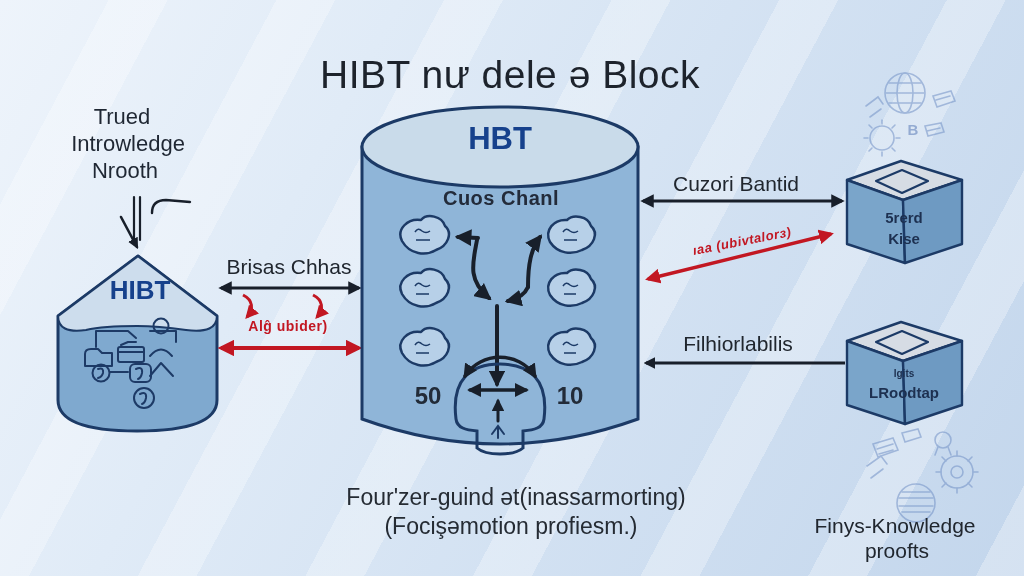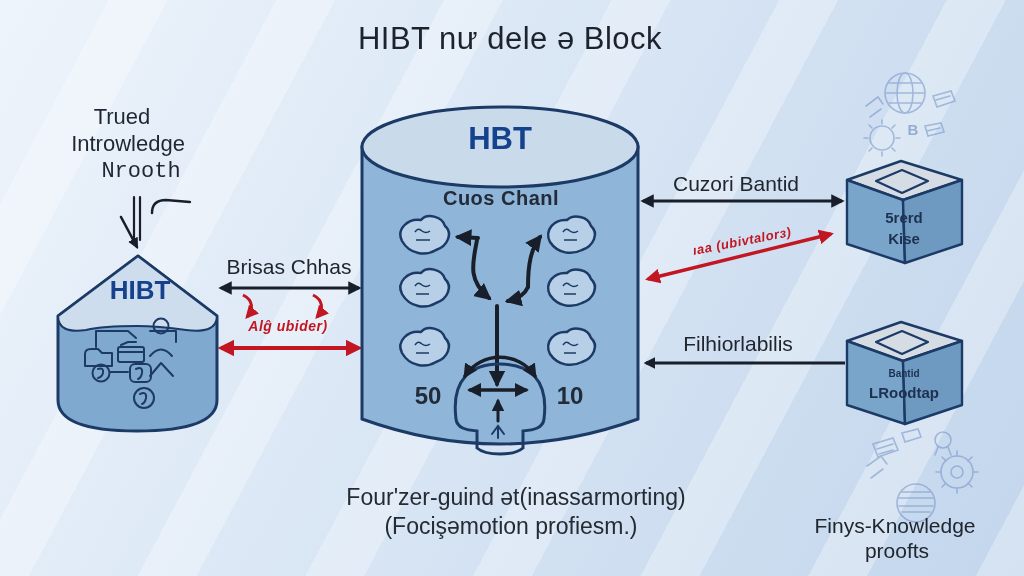--- a/index.html
+++ b/index.html
@@ -7,21 +7,21 @@
     position:relative;width:1024px;height:576px;overflow:hidden;
     background:linear-gradient(118deg,#eef4fb 0%,#e0ebf7 30%,#d2e1f2 62%,#c3d6ec 100%);
     font-family:"Liberation Sans", sans-serif;
   }
   .stage::before{
     content:"";position:absolute;inset:0;pointer-events:none;
     background:repeating-linear-gradient(118deg,rgba(255,255,255,0) 0 96px,rgba(255,255,255,.30) 96px 148px);
   }
   svg.art{position:absolute;left:0;top:0;z-index:1;}
   .lbl{position:absolute;transform:translate(-50%,-50%);white-space:nowrap;z-index:2;color:#20262e;}
-  .title{font-size:31px;letter-spacing:.5px;color:#1d232c;}
+  .title{font-size:39px;letter-spacing:.5px;color:#1d232c;margin-top:36px;}
   .cap{font-size:22px;color:#1f2733;}
   .brand{font-weight:bold;color:#16418c;}
   .vault-label{font-size:26px;}
   .cyl-title{font-size:31px;}
   .sub{font-size:20px;font-weight:bold;color:#232b3a;letter-spacing:.5px;}
   .num{font-size:24px;font-weight:bold;color:#222b38;}
   .link-label{font-size:21px;color:#20262e;}
   .red-small{font-size:14px;font-weight:bold;color:#c21722;letter-spacing:.5px;}
   .red-tilt{font-size:13px;font-weight:bold;font-style:italic;color:#c21722;
             transform:translate(-50%,-50%) rotate(-11deg);letter-spacing:.5px;}
@@ -172,39 +172,39 @@
       <circle cx="916" cy="503" r="19"></circle>
       <path d="M899,498 h34 M899,506 h34 M902,492 h28 M902,512 h28"></path>
       <path d="M867,466 l14,-10 6,8 M871,478 l12,-9"></path>
     </g>
   </svg>
 
   <div class="lbl title" style="left:510px;top:39px;">HIBT nư dele ə Block</div>
 
   <div class="lbl cap" style="left:122px;top:117px;">Trued</div>
   <div class="lbl cap" style="left:128px;top:144px;">Introwledge</div>
-  <div class="lbl cap" style="left:141px;top:171px;font-family:Liberation Mono, monospace;">Nrooth</div>
+  <div class="lbl cap" style="left:125px;top:171px;">Nrooth</div>
 
   <div class="lbl brand vault-label" style="left:140px;top:290px;">HIBT</div>
 
   <div class="lbl link-label" style="left:289px;top:267px;">Brisas Chhas</div>
-  <div class="lbl red-small" style="left:288px;top:326px;font-style:italic;">Alĝ ubider)</div>
+  <div class="lbl red-small" style="left:288px;top:326px;">Alĝ ubider)</div>
 
   <div class="lbl brand cyl-title" style="left:500px;top:139px;text-align:center;">HBT</div>
   <div class="lbl sub" style="left:501px;top:198px;">Cuos Chanl</div>
   <div class="lbl num" style="left:428px;top:396px;">50</div>
   <div class="lbl num" style="left:570px;top:396px;">10</div>
 
   <div class="lbl link-label" style="left:736px;top:184px;">Cuzori Bantid</div>
   <div class="lbl red-tilt" style="left:742px;top:241px;">ıaa (ubivtalorɜ)</div>
   <div class="lbl link-label" style="left:738px;top:344px;">Filhiorlabilis</div>
 
   <div class="lbl cube-txt" style="left:904px;top:217px;">5rerd</div>
   <div class="lbl cube-txt" style="left:904px;top:238px;">Kise</div>
-  <div class="lbl cube-txt tiny" style="left:904px;top:373px;">Bantid</div>
+  <div class="lbl cube-txt tiny" style="left:904px;top:373px;">Igits</div>
   <div class="lbl cube-txt" style="left:904px;top:392px;">LRoodtap</div>
 
   <div class="lbl footer-txt" style="left:516px;top:497px;">Four'zer-guind ət(inassarmorting)</div>
   <div class="lbl footer-txt" style="left:511px;top:526px;">(Focişəmotion profiesm.)</div>
 
   <div class="lbl corner-txt" style="left:895px;top:526px;">Finys-Knowledge</div>
   <div class="lbl corner-txt" style="left:897px;top:551px;">proofts</div>
 
   <div class="lbl wm-b" style="left:913px;top:129px;">B</div>
 </div>

